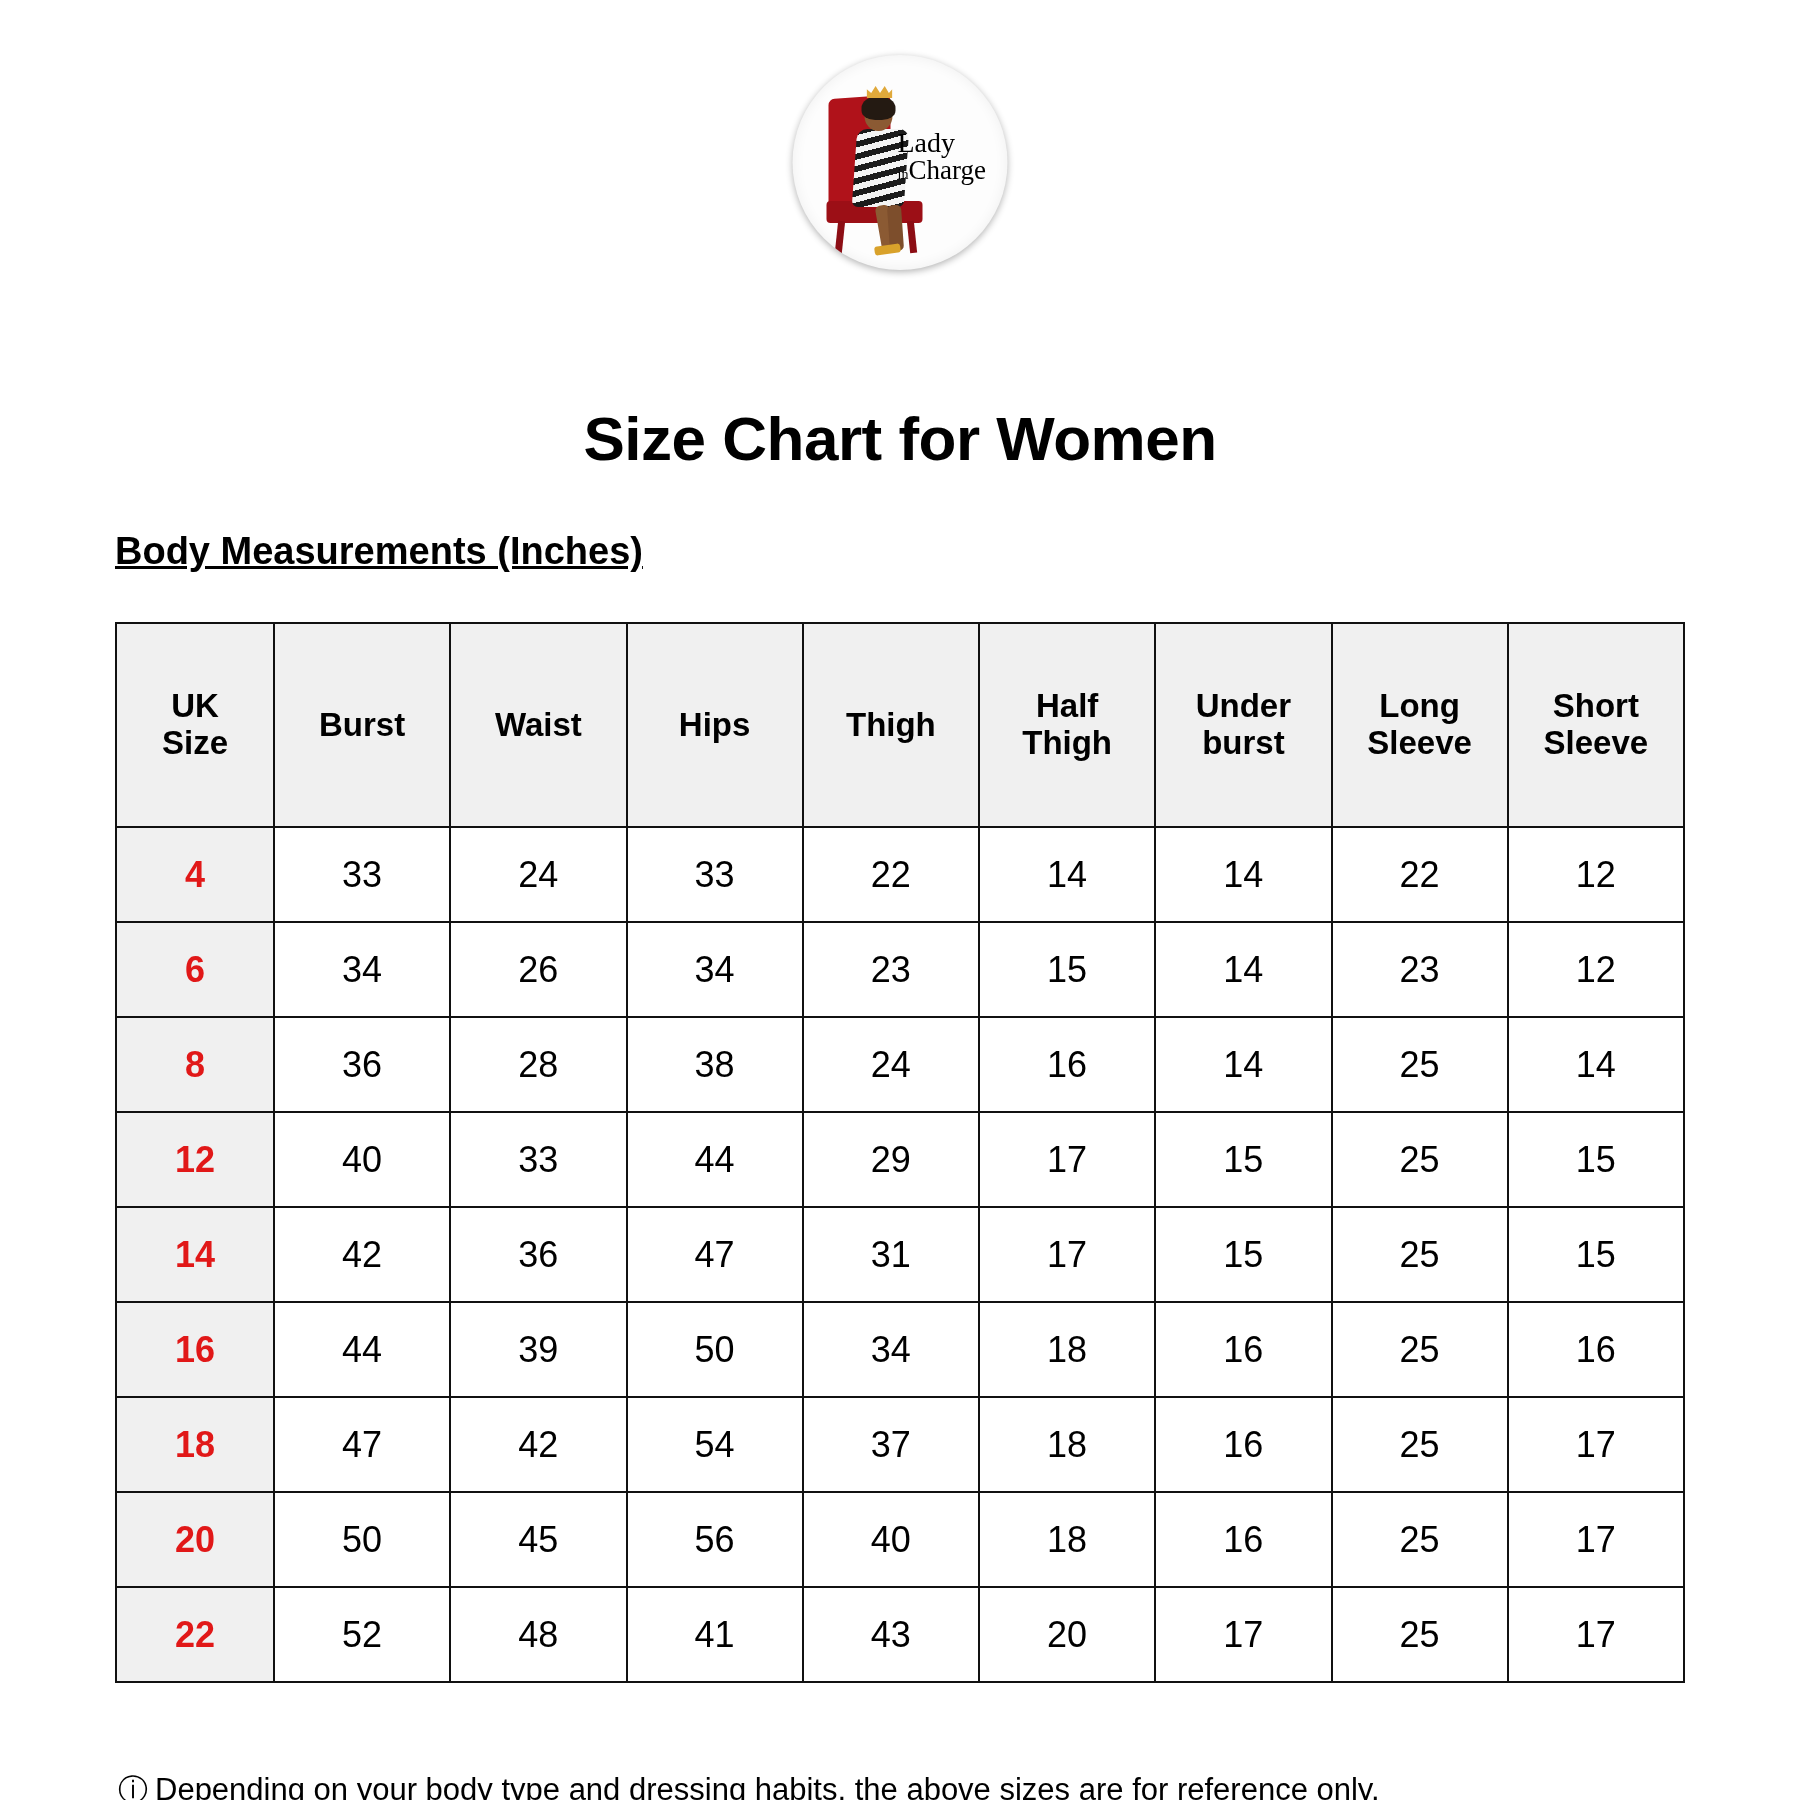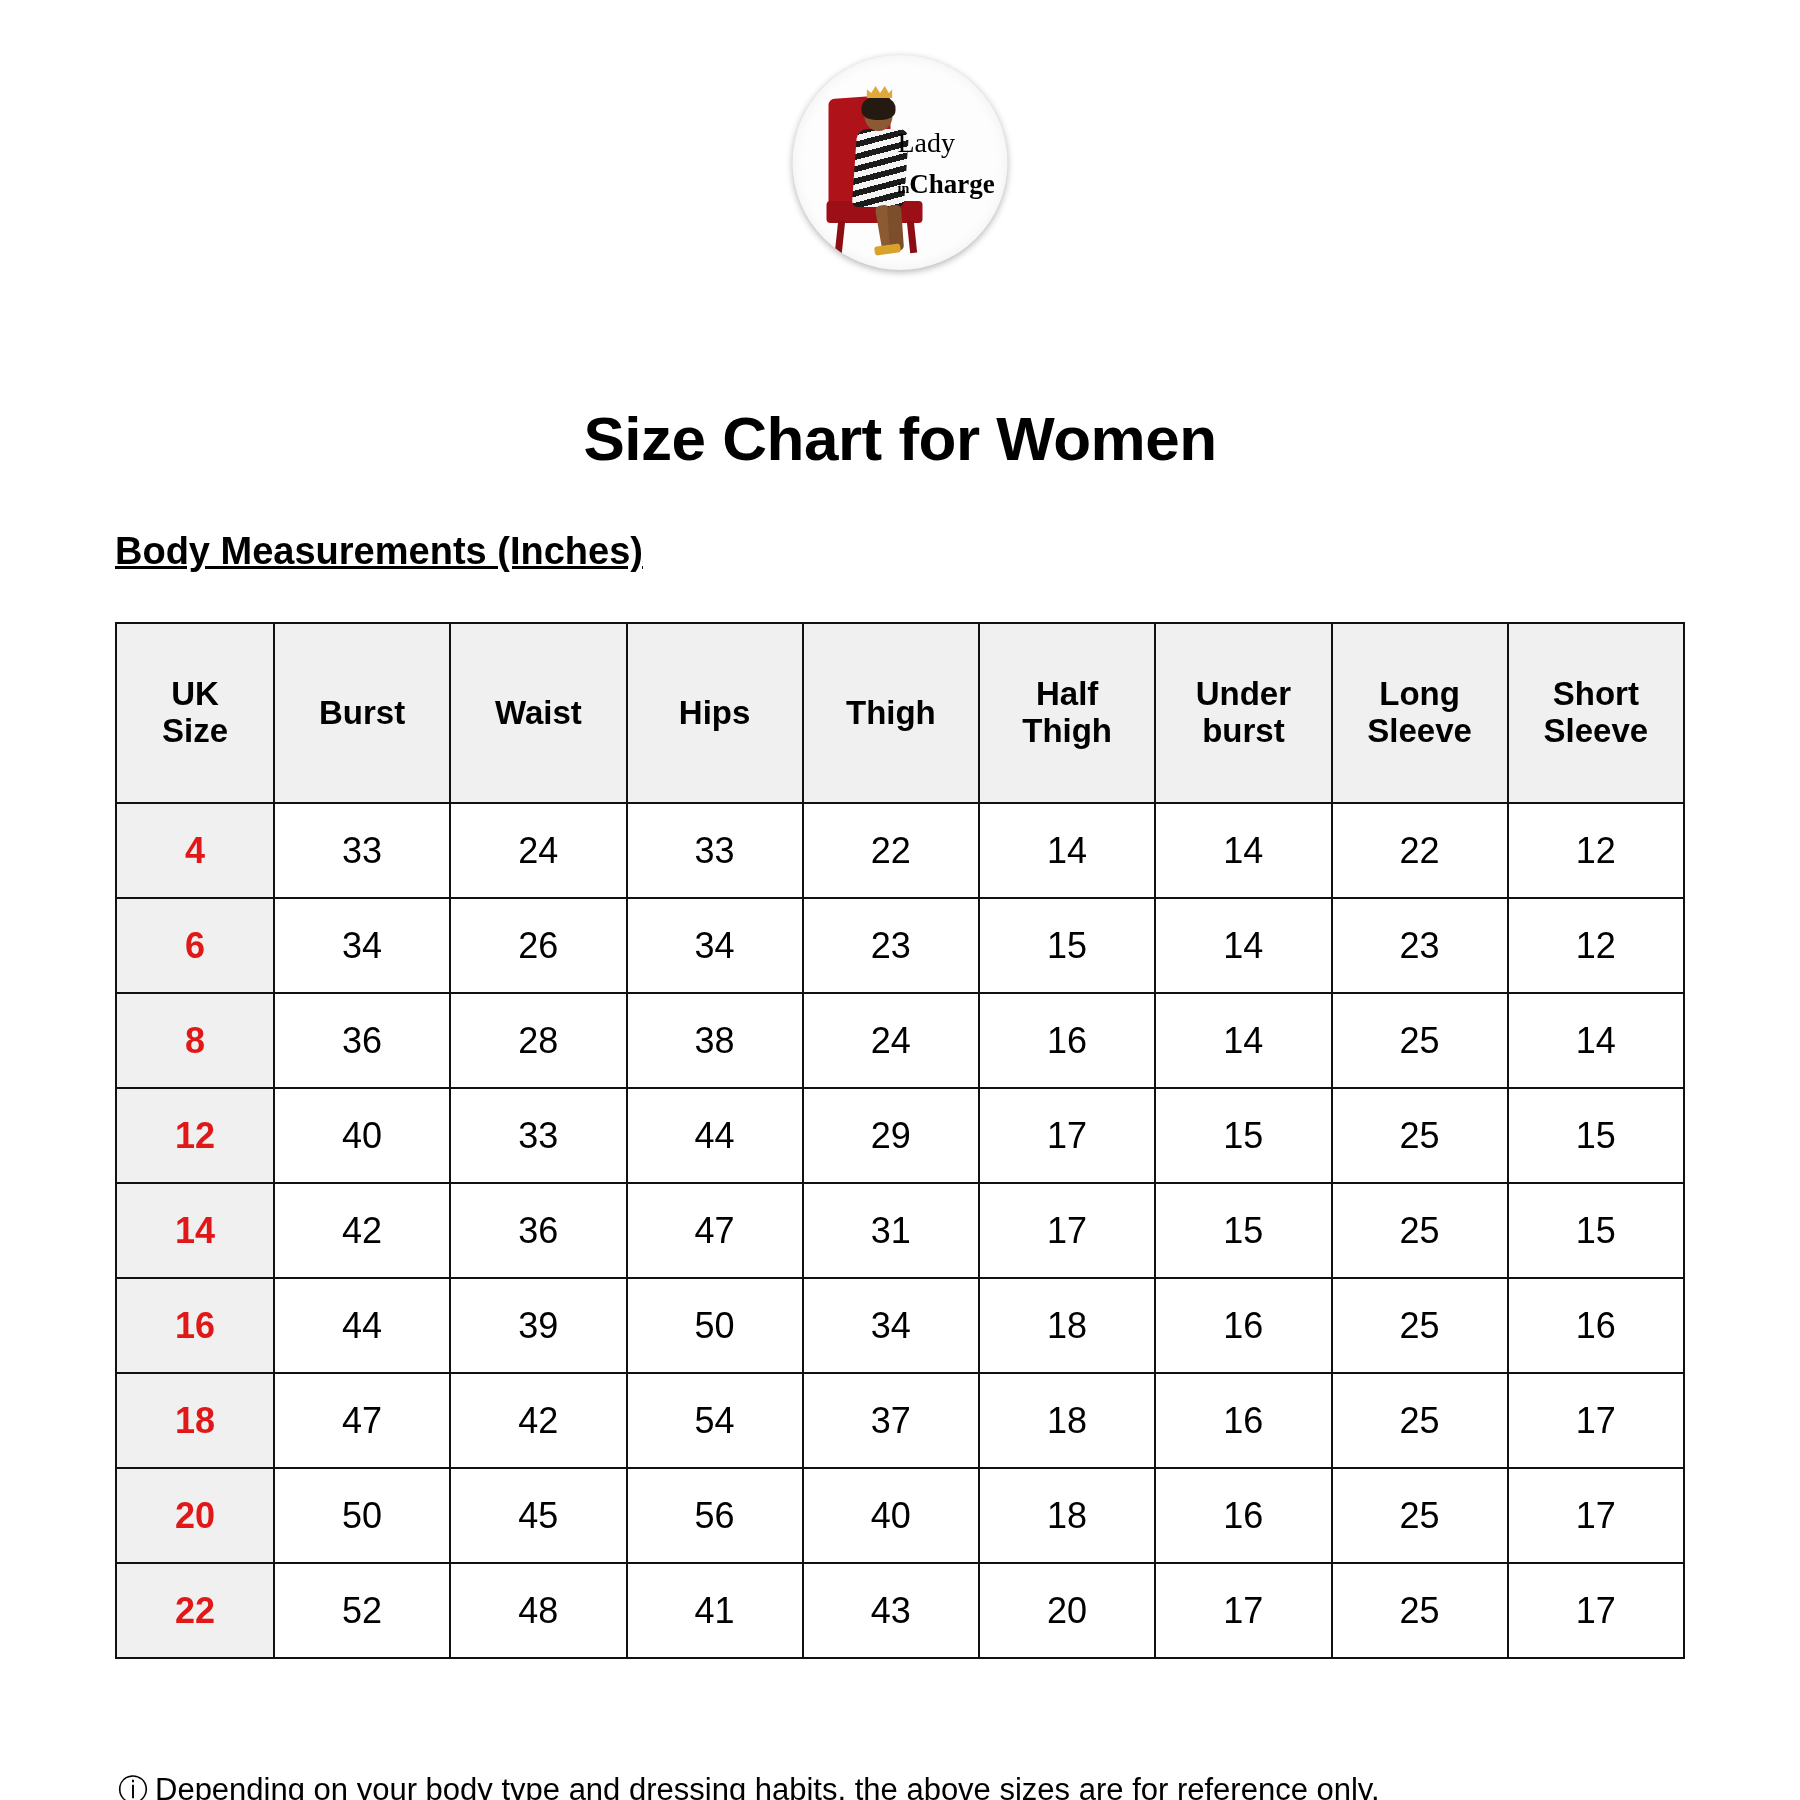--- a/index.html
+++ b/index.html
@@ -165,21 +165,21 @@
   .logo-text {
     position: absolute;
     right: 12px;
     top: 74px;
     width: 98px;
     text-align: left;
     font-family: "Liberation Serif", serif;
     line-height: 1.0;
   }
   .logo-text .l1 { font-size: 28px; font-weight: 400; }
-  .logo-text .l2 { font-size: 27px; font-weight: 700; margin-top: 14px; }
+  .logo-text .l2 { font-size: 27px; font-weight: 400; margin-top: 0; }
   .logo-text .in { font-size: 14px; }
 
   
   .title {
     position: absolute;
     top: 372px;
     left: 0;
     width: 1800px;
     text-align: center;
     font-size: 62px;
@@ -216,21 +216,21 @@
     border: 2px solid #111111;
     text-align: center;
     background: #ffffff;
   }
   table.size-table thead th {
     background: #f0f0f0;
     font-size: 33px;
     font-weight: bold;
     height: 170px;
     line-height: 1.12;
-    padding: 4px 2px;
+    padding: 16px 2px;
   }
   table.size-table thead th.first-col {
     width: 152px;
   }
   table.size-table tbody td {
     font-size: 36px;
     height: 91px;
     font-weight: normal;
   }
   table.size-table tbody td.size-cell {

